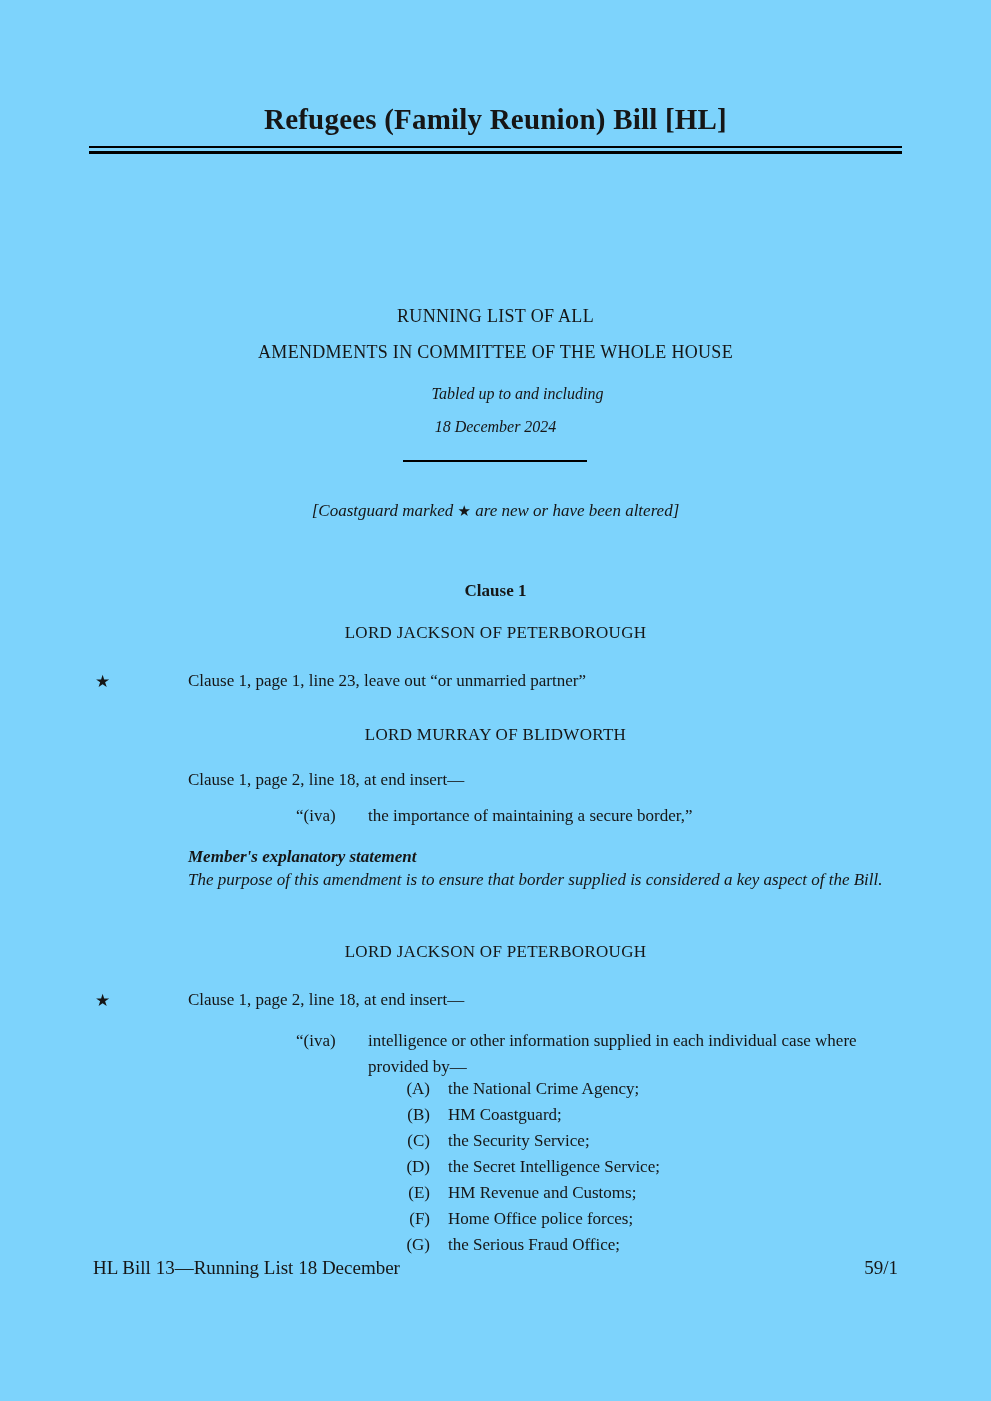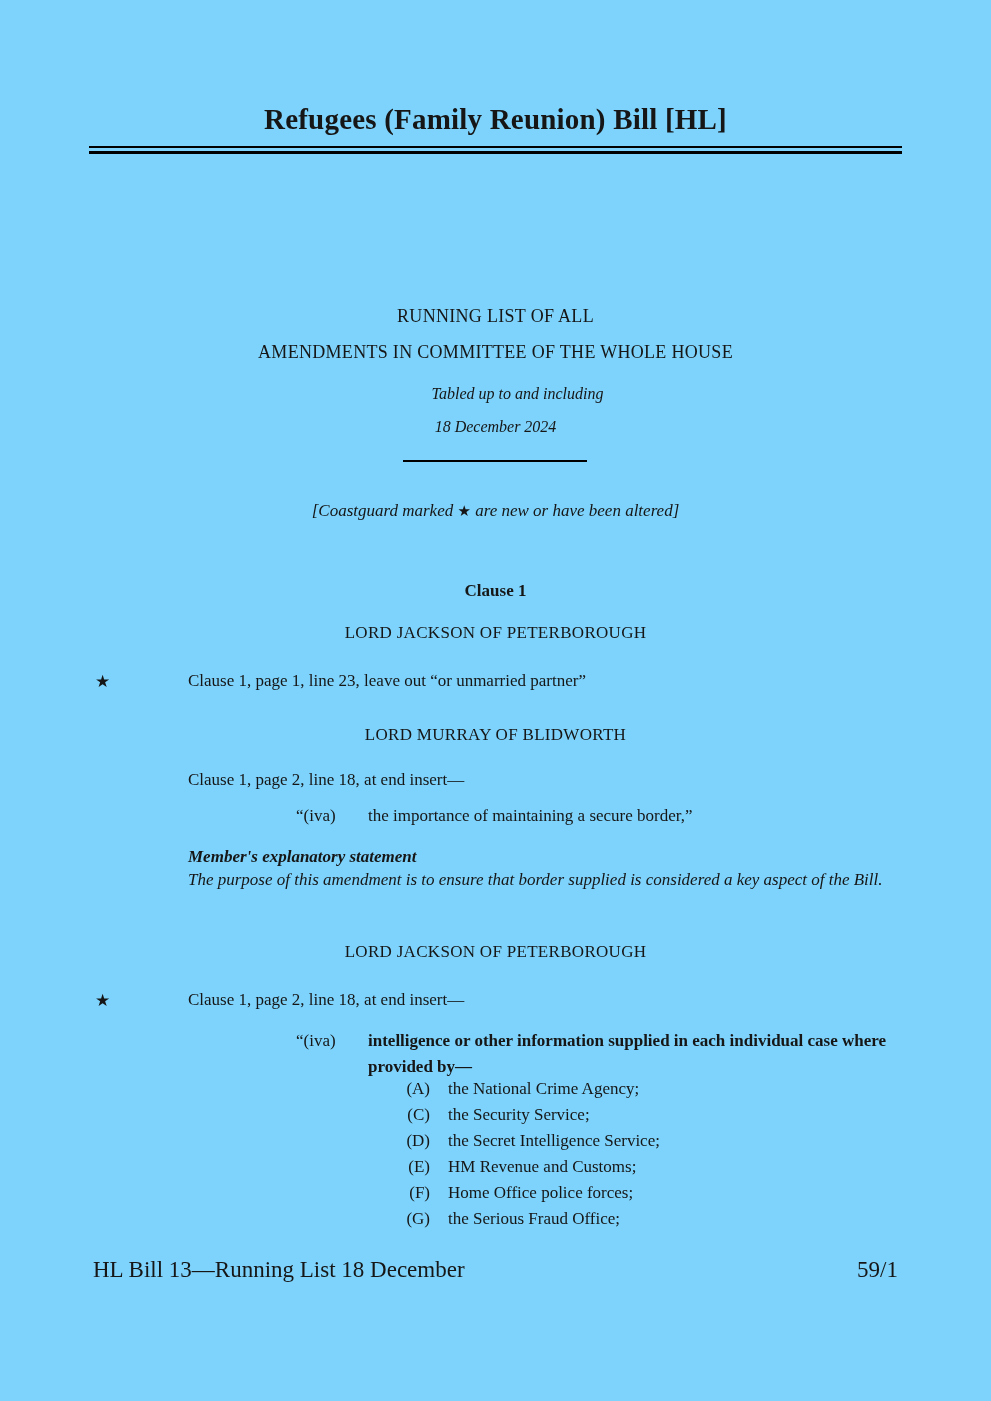--- a/index.html
+++ b/index.html
@@ -51,34 +51,34 @@
   .star-a1 { top: 671px; }
   .star-a3 { top: 990px; }
   .lead-text { left: 188px; }
   .amend1-line { top: 671px; }
   .amend2-lead { top: 770px; }
   .amend3-lead { top: 990px; }
   .insert-label { left: 296px; width: 66px; }
   .insert-text  { left: 368px; }
   .a2-insert { top: 806px; }
   .a3-insert { top: 1028px; line-height: 26px; }
-  .a3-insert-text { width: 545px; font-weight: bold; }
+  .a3-insert-text { width: 545px; }
   .expl-h {
     top: 847px; left: 188px;
     font-size: 17px; font-weight: bold; font-style: italic;
   }
   .expl-t {
     top: 869px; left: 188px; width: 712px;
     font-size: 17px; font-style: italic; line-height: 22px;
   }
   .sub-list { top: 1076px; left: 368px; font-size: 17px; }
   .sub-row { line-height: 26px; white-space: nowrap; }
   .sub-label { display: inline-block; width: 62px; text-align: right; }
   .sub-text { margin-left: 18px; }
-  .footer { top: 1257px; font-size: 23px; }
+  .footer { top: 1257px; font-size: 19px; }
   .footer-left { left: 93px; }
   .footer-right { right: 93px; text-align: right; }
 </style>
 </head>
 <body>
 
 <div class="page">
 
   <div class="abs center title">Refugees (Family Reunion) Bill [HL]</div>
   <div class="abs rule-double"></div>
@@ -107,20 +107,21 @@
   <div class="abs expl-t">The purpose of this amendment is to ensure that border supplied is considered a key aspect of the Bill.</div>
 
   <div class="abs center sponsor sponsor-3">LORD JACKSON OF PETERBOROUGH</div>
   <div class="abs amend-star star-a3">★</div>
   <div class="abs body-text lead-text amend3-lead">Clause 1, page 2, line 18, at end insert—</div>
   <div class="abs body-text insert-label a3-insert">“(iva)</div>
   <div class="abs body-text insert-text a3-insert a3-insert-text">intelligence or other information supplied in each individual case where provided by—</div>
 
   <div class="abs sub-list">
     <div class="sub-row"><span class="sub-label">(A)</span><span class="sub-text">the National Crime Agency;</span></div>
+    <div class="sub-row"><span class="sub-label">(B)</span><span class="sub-text">HM Coastguard;</span></div>
     <div class="sub-row"><span class="sub-label">(C)</span><span class="sub-text">the Security Service;</span></div>
     <div class="sub-row"><span class="sub-label">(D)</span><span class="sub-text">the Secret Intelligence Service;</span></div>
     <div class="sub-row"><span class="sub-label">(E)</span><span class="sub-text">HM Revenue and Customs;</span></div>
     <div class="sub-row"><span class="sub-label">(F)</span><span class="sub-text">Home Office police forces;</span></div>
     <div class="sub-row"><span class="sub-label">(G)</span><span class="sub-text">the Serious Fraud Office;</span></div>
   </div>
 
   <div class="abs footer footer-left">HL Bill 13—Running List 18 December</div>
   <div class="abs footer footer-right">59/1</div>
 

